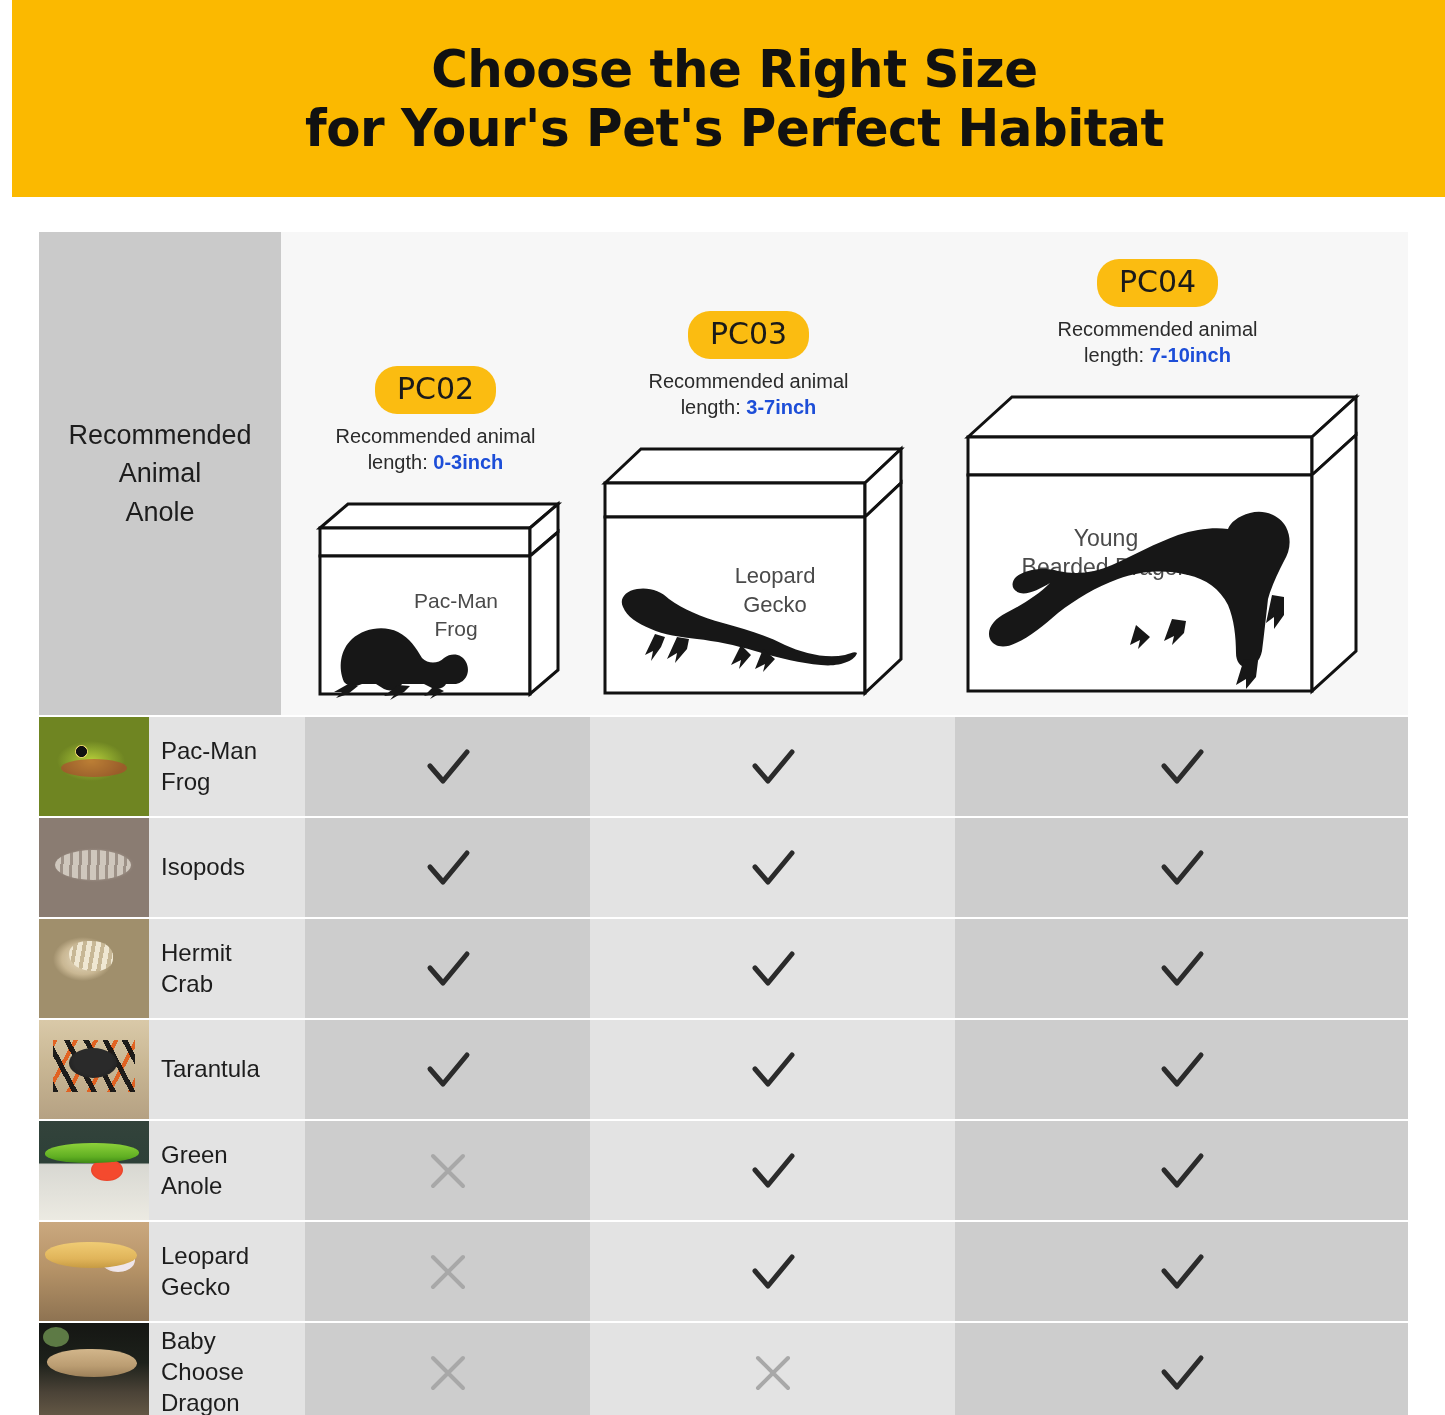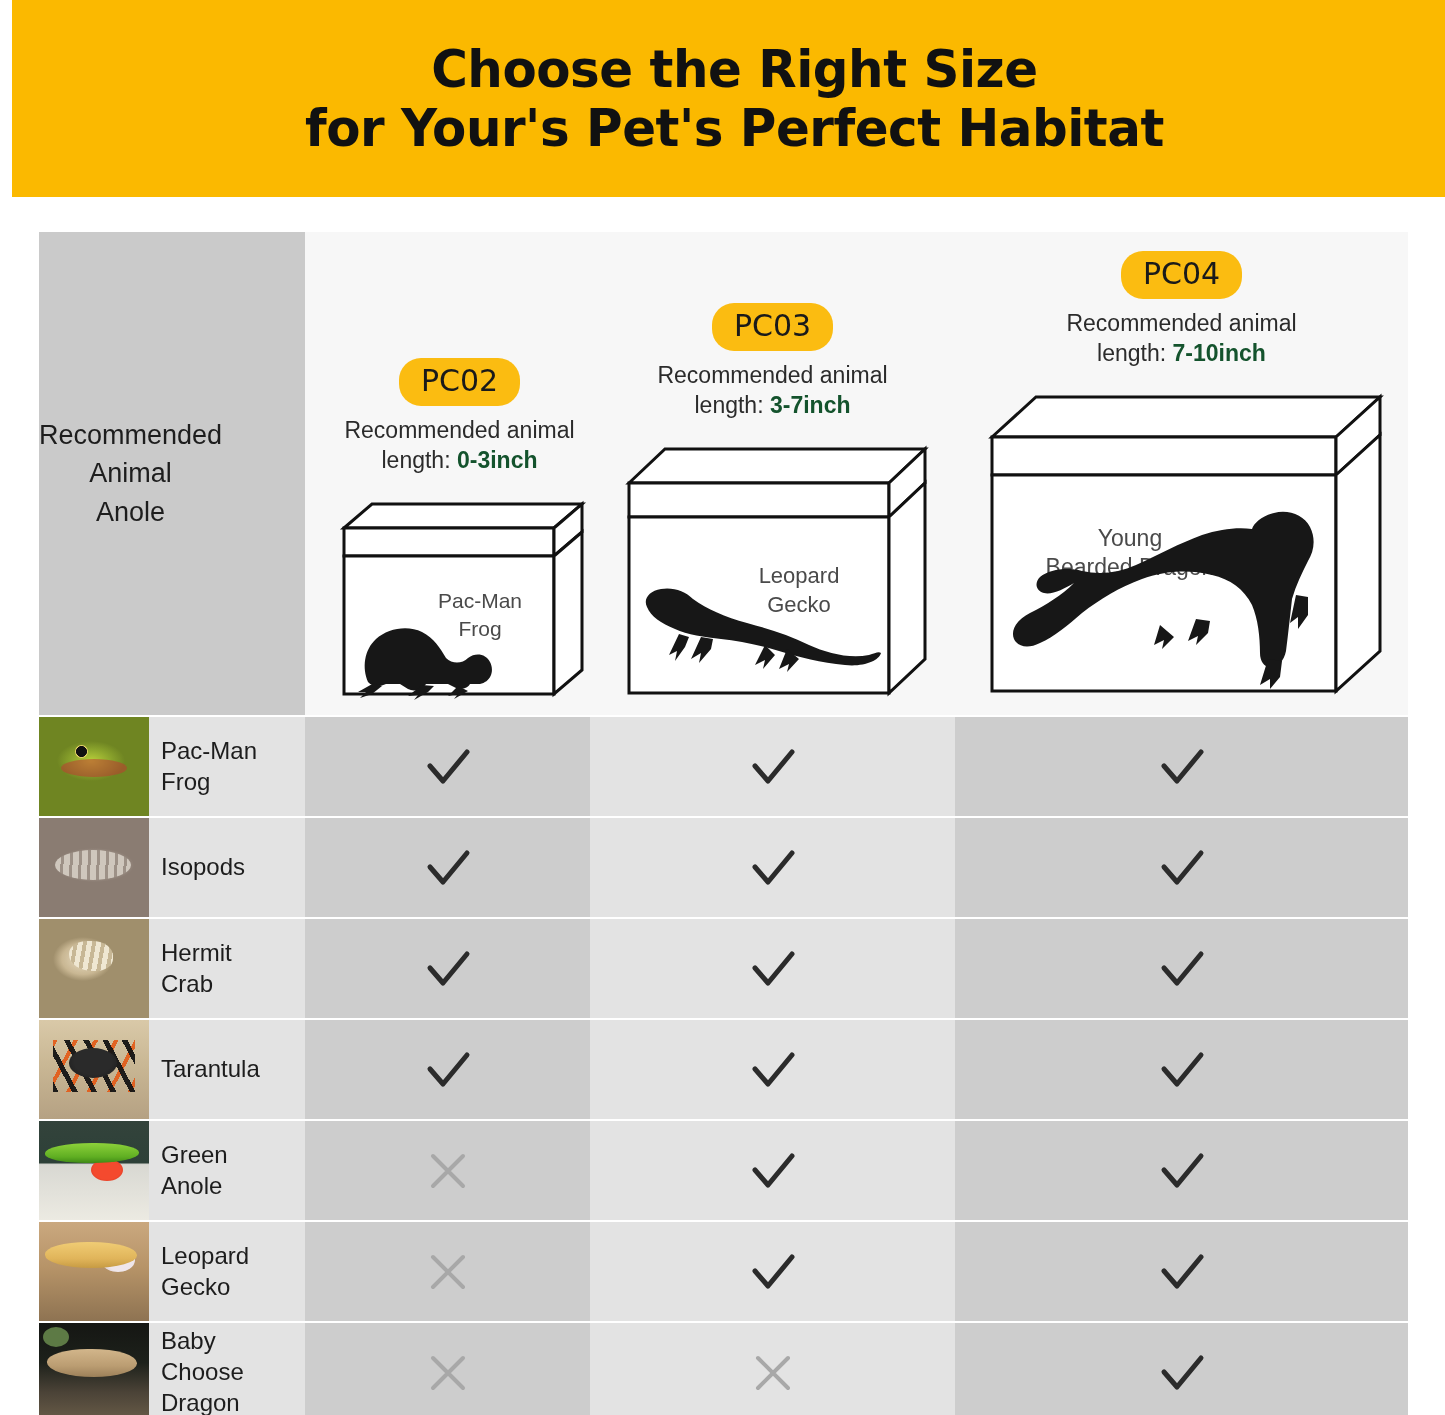--- a/index.html
+++ b/index.html
@@ -31,22 +31,22 @@
   .banner-title .l2{display:block;}
 
   
   .table{
     position:absolute;left:39px;top:232px;width:1369px;
   }
   .head-row{
     display:flex;height:483px;
   }
   .head-label{
-    width:266px;background:#cacaca;
-    display:flex;align-items:center;
+    width:242px;background:#cacaca;
+    display:flex;align-items:center;justify-content:center;
     box-sizing:border-box;
   }
   .head-label-text{
     font-size:27px;line-height:1.42;color:#1d1d1d;
     text-align:center;
   }
   .head-label-text .ln1{display:block;}
   .head-cols{
     flex:1;background:#f7f7f7;position:relative;
   }
@@ -57,25 +57,25 @@
   }
   .badge{
     background:#fbbc11;border-radius:22px;
     padding:5px 22px 7px;
     font-size:30px;font-weight:normal;color:#1a1a1a;
     font-family:"DejaVu Sans", sans-serif;
     display:inline-block;
     line-height:1.18;
   }
   .rec-line{
-    text-align:center;font-size:23px;color:#2b2b2b;
+    text-align:center;font-size:20px;color:#2b2b2b;
     line-height:1.33;margin-top:9px;
     white-space:nowrap;
   }
-  .rec-line b{font-weight:bold;color:#14532d;margin-top:19px;}
+  .rec-line b{font-weight:bold;color:#1d4ed8;margin-top:19px;}
 
   
   .tank{margin-top:10px;}
 
   
   .row{
     display:flex;height:99px;margin-top:2px;
   }
   .cell-thumb{
     width:110px;height:99px;overflow:hidden;position:relative;

